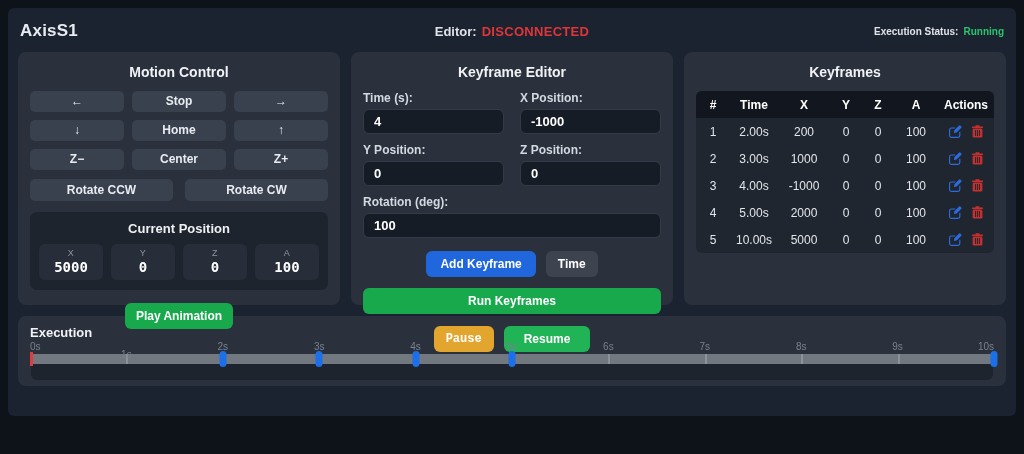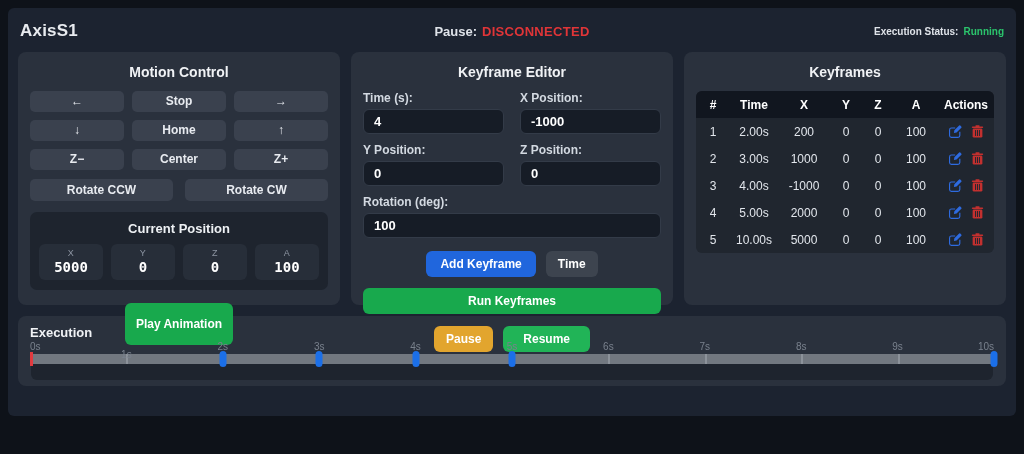--- a/index.html
+++ b/index.html
@@ -42,36 +42,36 @@
   .rbtn { height:22px; }
   .pos-box { margin-top:11px; background:#1e242e; border-radius:7px; padding:9px 9px 10px 9px; }
   .pos-title { text-align:center; font-size:13px; font-weight:bold; margin-bottom:8px; color:#eef1f4; }
   .pos-cells { display:grid; grid-template-columns:repeat(4,1fr); gap:8px; }
   .pos-cell { background:#272e39; border-radius:6px; text-align:center; padding:4px 0 5px 0; }
   .pos-label { font-size:9px; color:#8d95a2; letter-spacing:.5px; }
   .pos-value { font-size:14px; font-weight:bold; font-family:"DejaVu Sans Mono", monospace; color:#ffffff; margin-top:1px; }
   .play-row { text-align:center; margin-top:13px; }
   .btn-play {
     background:var(--green,#18a94d); color:#fff; border:none; border-radius:6px;
-    font-size:12px; font-weight:bold; font-family:inherit; padding:14px 11px; cursor:pointer;
+    font-size:12px; font-weight:bold; font-family:inherit; padding:6px 11px; cursor:pointer;
   }
   
   .fields { display:grid; grid-template-columns:1fr 1fr; gap:9px 16px; }
   .field label { display:block; font-size:12px; font-weight:600; color:#d3d9e1; margin-bottom:4px; }
   .field input {
     width:100%; height:25px; background:#161c26; border:1px solid #333b48; border-radius:6px;
     color:#fff; font-size:13px; font-weight:600; font-family:inherit; padding:0 10px; outline:none;
   }
   .fields .field:nth-child(5) { grid-column:1 / -1; }
   .kfe-btnrow { display:flex; justify-content:center; gap:10px; margin-top:13px; }
   .btn-add { background:var(--accent-blue,#2066dd); color:#fff; border:none; border-radius:6px; font-size:12px; font-weight:bold; font-family:inherit; padding:6px 14px; cursor:pointer; }
   .btn-clear { background:#3d444f; color:#fff; border:none; border-radius:6px; font-size:12px; font-weight:bold; font-family:inherit; padding:6px 12px; cursor:pointer; }
   .btn-run { display:block; width:100%; margin-top:11px; background:var(--green,#18a94d); color:#fff; border:none; border-radius:6px; font-size:12px; font-weight:bold; font-family:inherit; padding:6px 0; cursor:pointer; }
   .kfe-prrow { display:flex; justify-content:center; gap:10px; margin-top:12px; }
-  .btn-pause { background:var(--amber,#e2a52e); color:#fff; border:none; border-radius:6px; font-size:12px; font-weight:bold; font-family:Liberation Sans, sans-serif; padding:6px 12px; cursor:pointer; }
+  .btn-pause { background:var(--amber,#e2a52e); color:#fff; border:none; border-radius:6px; font-size:12px; font-weight:bold; font-family:Liberation Mono, monospace; padding:6px 12px; cursor:pointer; }
   .btn-resume { background:var(--resume-green,#21b457); color:#fff; border:none; border-radius:6px; font-size:12px; font-weight:bold; font-family:inherit; padding:6px 20px; cursor:pointer; }
   
   .ktable { background:#20262f; border-radius:6px; overflow:hidden; }
   .thead, .trow { display:grid; grid-template-columns:34px 48px 52px 32px 32px 44px 1fr; align-items:center; height:27px; text-align:center; }
   .thead { background:#11161f; font-size:12px; font-weight:bold; color:#ffffff; }
   .trow { font-size:12px; color:#e2e6ec; }
   .actions { display:flex; justify-content:center; gap:9px; align-items:center; }
   .icon-btn { display:inline-flex; width:13px; height:13px; cursor:pointer; }
   .icon-btn svg { width:13px; height:13px; }
   .icon-edit { color:var(--edit-blue,#2e6be0); }
@@ -88,21 +88,21 @@
   .tl-playhead { position:absolute; top:11px; width:3px; height:14px; background:var(--playhead-red,#e13a3f); }
 </style>
 </head>
 <body>
 
 <div class="app">
 
   <div class="hdr">
     <div class="hdr-title">AxisS1</div>
     <div class="hdr-status">
-      <span>Pause:</span><b>DISCONNECTED</b>
+      <span>Editor:</span><b>DISCONNECTED</b>
     </div>
     <div class="hdr-exec">
       <span>Execution Status:</span><b>Running</b>
     </div>
   </div>
 
   <div class="panels">
 
     <div class="panel">
       <div class="panel-title">Motion Control</div>

